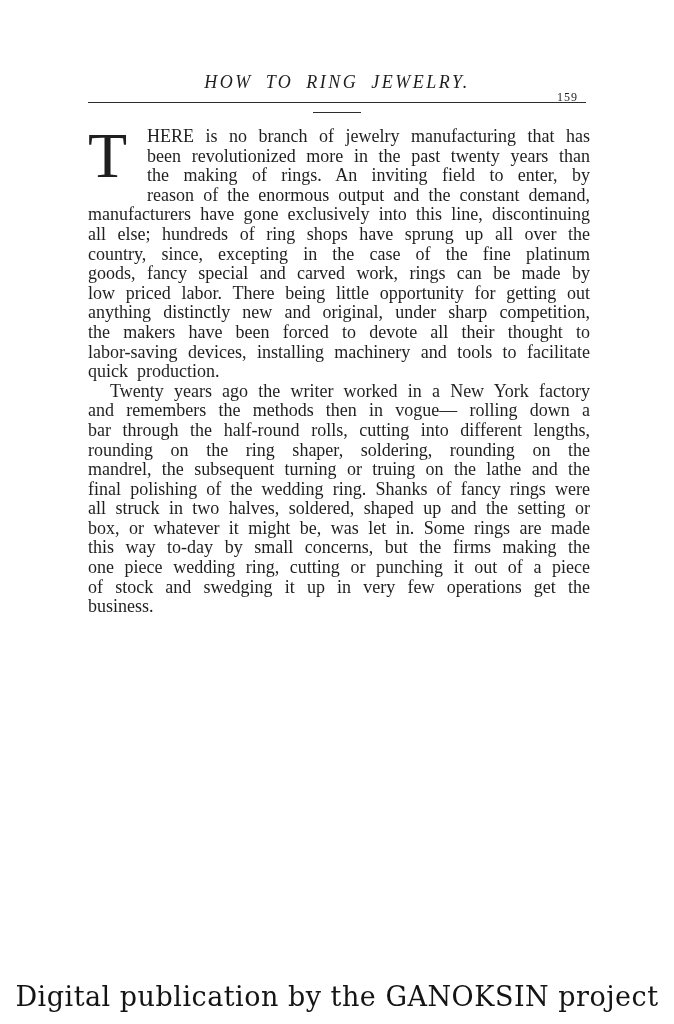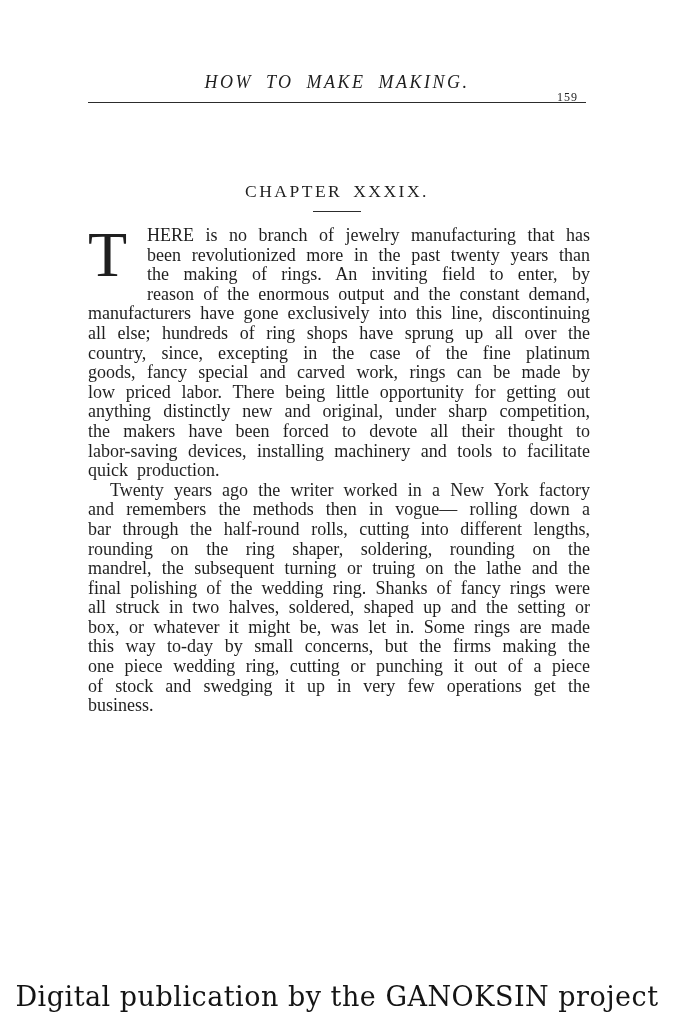--- a/index.html
+++ b/index.html
@@ -120,26 +120,25 @@
     white-space: nowrap;
     color: #141414;
   }
 </style>
 </head>
 <body>
 
 <div class="page">
 
   <div class="running-header">
-    <div class="running-title">HOW TO MAKE MAKING.</div>
+    <div class="running-title">HOW TO RING JEWELRY.</div>
     <div class="page-number">159</div>
   </div>
   <div class="header-rule"></div>
 
-  <div class="chapter-heading">CHAPTER XXXIX.</div>
 
   <div class="chapter-divider"></div>
 
 
   <div class="column">
 
 
     <p class="body-paragraph first">
       <span class="drop-cap">T</span><span>HERE is no branch of jewelry manufacturing that has been revolutionized more in the past twenty years than the making of rings.  An inviting field to enter, by reason of the enormous output and the constant demand, manufacturers have gone exclusively into this line, discontinuing all else; hundreds of ring shops have sprung up all over the country, since, excepting in the case of the fine platinum goods, fancy special and carved work, rings can be made by low priced labor.  There being little opportunity for getting out anything distinctly new and original, under sharp competition, the makers have been forced to devote all their thought to labor-saving devices, installing machinery and tools to facilitate quick production.</span>
     </p>

